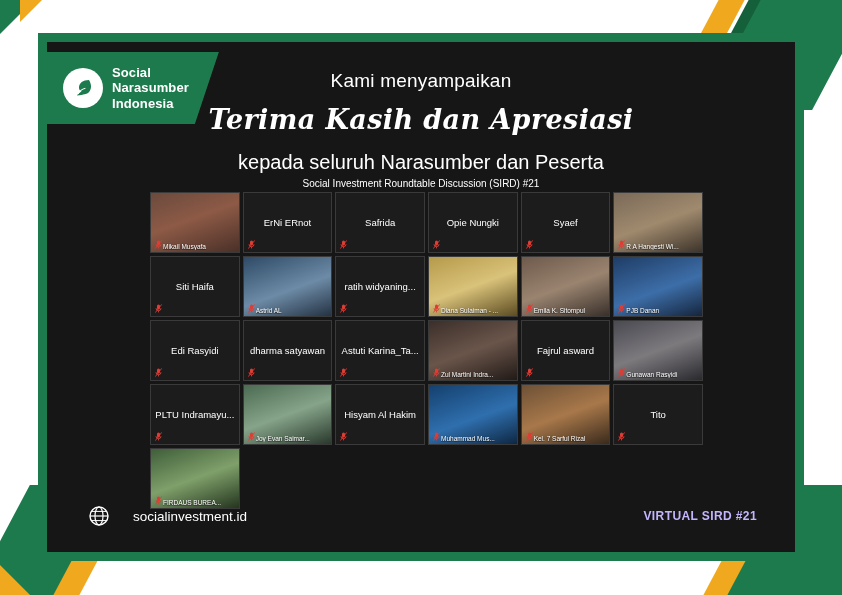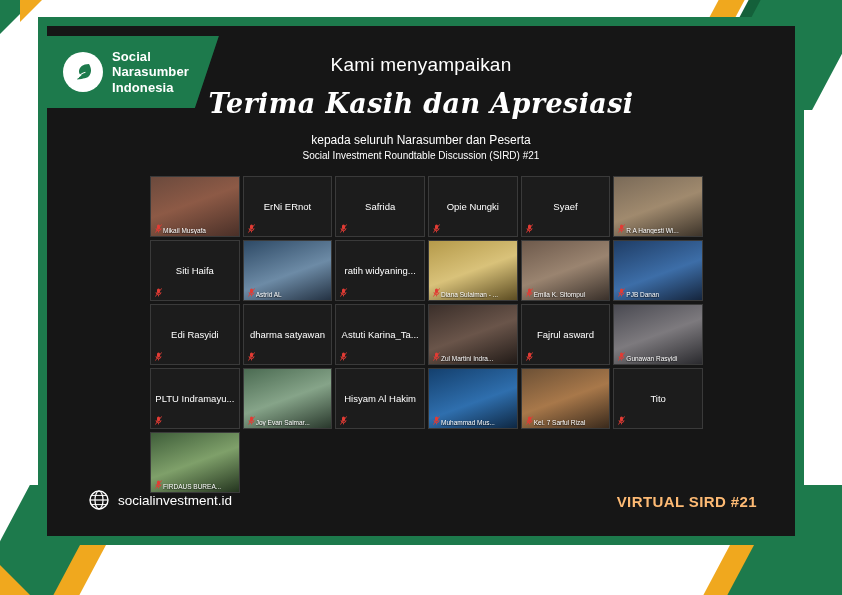--- a/index.html
+++ b/index.html
@@ -41,21 +41,21 @@
     background: #1d7a4c; transform: skewX(-28deg); }
   .deco-br-gold-2 { bottom: -40px; right: 96px; width: 24px; height: 150px;
     background: #f0a81e; transform: skewX(-28deg); }
 
   .deco-bl-corner { bottom: 0; left: 0; width: 0; height: 0;
     border-left: 30px solid #f0a81e; border-top: 30px solid transparent; }
 
   
   .frame {
     position: absolute;
-    left: 38px; top: 17px;
+    left: 38px; top: 33px;
     width: 766px; height: 528px;
     background: #1d7a4c;
     padding: 9px;
   }
   .board {
     width: 100%; height: 100%;
     background: #161616;
     position: relative;
   }
 
@@ -97,21 +97,21 @@
   .h-kami { font-size: 19px; letter-spacing: .2px; }
   .h-terima {
     font-family: "DejaVu Serif", serif;
     font-style: italic;
     font-weight: bold;
     font-size: 27px;
     color: #ffffff;
     margin: 12px 17px 13px;
     letter-spacing: .4px;
   }
-  .h-kepada { font-size: 12px; line-height: 1.45; text-align: center; }
+  .h-kepada { font-size: 20px; line-height: 1.45; text-align: center; }
   .h-sird { font-size: 10px; line-height: 1.45; }
 
   
   .grid {
     position: absolute;
     left: 103px; top: 150px;
     width: 553px;
     display: grid;
     grid-template-columns: repeat(6, 1fr);
     gap: 3px;
@@ -163,30 +163,30 @@
   
   .footer {
     position: absolute;
     left: 0; right: 0; bottom: 22px;
     height: 24px;
     z-index: 3;
   }
   .site {
     position: absolute;
     left: 42px; top: 0;
-    display: flex; align-items: center; gap: 9px;
+    display: flex; align-items: center; gap: 24px;
     color: #ffffff;
     font-size: 13.5px;
   }
   .globe { width: 20px; height: 20px; flex: none; }
   .virtual {
     position: absolute;
     right: 38px; top: 3px;
-    color: #fdba74;
-    font-size: 15px;
+    color: #c4b5fd;
+    font-size: 12px;
     font-weight: bold;
     letter-spacing: .4px;
   }
 </style>
 </head>
 <body>
 
 <div class="stage">
 
   <div class="deco deco-tr-white"></div>

